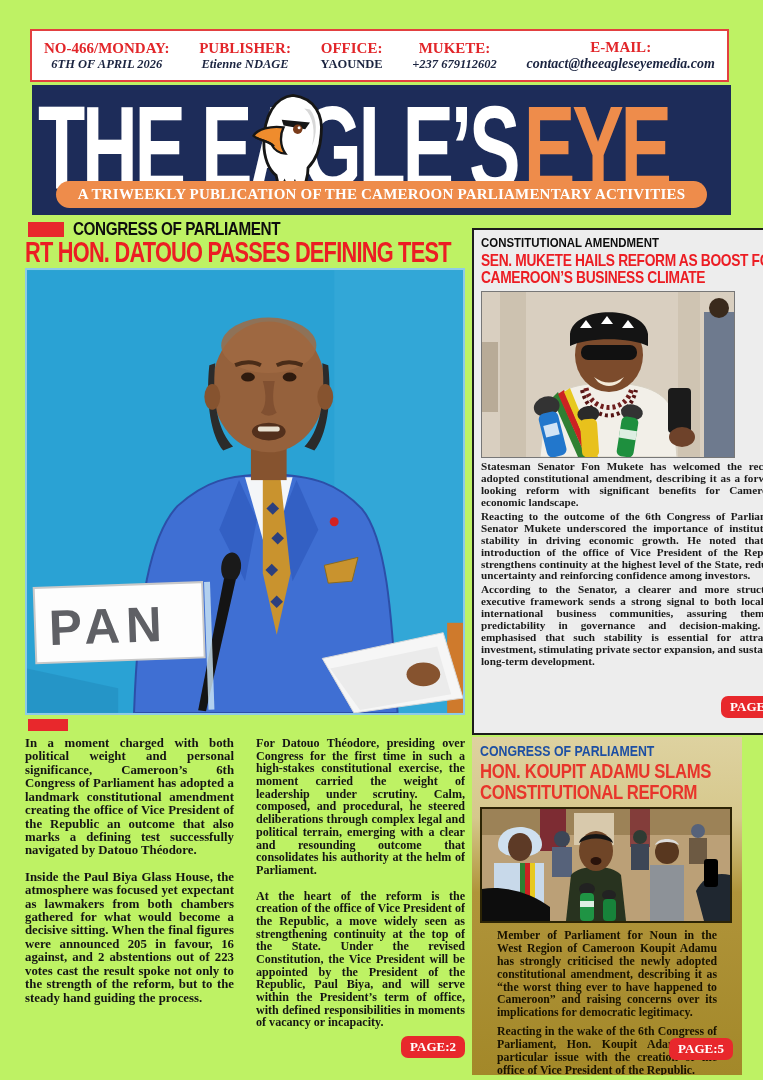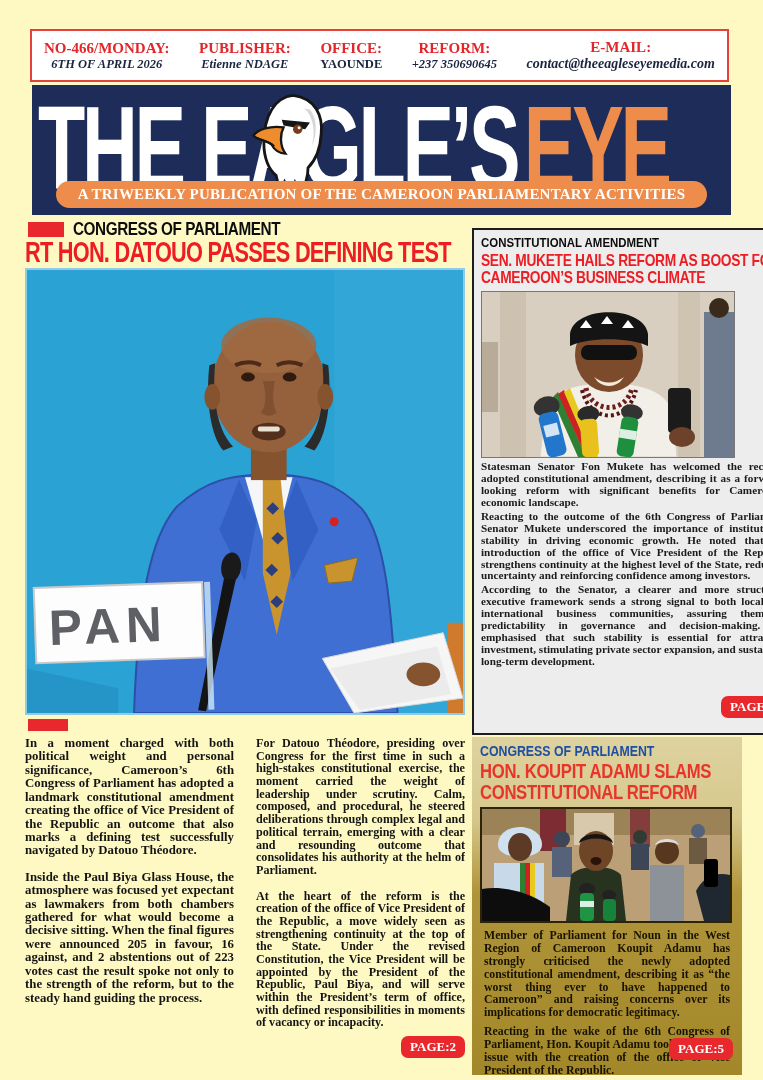--- a/index.html
+++ b/index.html
@@ -1,16 +1,16 @@
 <!DOCTYPE html>
 <html><head>
 <meta charset="utf-8">
 <style>
   html,body{margin:0;padding:0;background:#888;}
-  .page{position:relative;width:763px;height:1080px;background:#fef9c3;margin:0 auto;
+  .page{position:relative;width:763px;height:1080px;background:#bef264;margin:0 auto;
         font-family:"Liberation Serif",serif;overflow:hidden;}
 
   
   .infobar{position:absolute;left:30px;top:29px;width:699px;height:53px;background:#fff;
            border:2px solid #e34040;box-sizing:border-box;display:flex;align-items:center;
            justify-content:space-between;padding:0 12px;}
   .cell{text-align:center;line-height:1.12;}
   .cell .lbl{color:#e2262a;font-weight:bold;font-size:15px;display:block;}
   .cell .val{color:#1b2440;font-weight:bold;font-size:12.5px;display:block;}
   .cell .ital{font-style:italic;}
@@ -62,43 +62,43 @@
   
   .art2{position:absolute;left:472px;top:737px;width:270px;height:338px;box-sizing:border-box;
         padding:6px 8px;overflow:hidden;
         background:linear-gradient(180deg,#ded2a0 0%,#d6c88c 24%,#b0943a 46%,#a38829 100%);}
   .art2 .kicker{font-family:"Liberation Sans",sans-serif;font-weight:bold;font-size:14px;color:#1d4fa3;
                 white-space:nowrap;transform:scaleX(.88);transform-origin:0 50%;}
   .art2 .headline{font-family:"Liberation Sans",sans-serif;font-weight:bold;font-size:20px;line-height:1.03;
                   color:#e8352b;width:120%;letter-spacing:-.4px;transform:scaleX(.835);transform-origin:0 0;
                   margin:2px 0 5px;}
   .art2 .art-photo{border:2px solid #2c2405;}
-  .art2 p{margin:6px 4px;font-weight:bold;font-size:11.8px;line-height:1.09;text-align:justify;color:#181200;}
+  .art2 p{margin:6px 17px;font-weight:bold;font-size:11.8px;line-height:1.09;text-align:justify;color:#181200;}
 </style>
 </head>
 <body>
 
 <div class="page">
 
   <header class="infobar">
     <div class="cell">
       <span class="lbl">NO-466/MONDAY:</span>
       <span class="val ital">6TH OF APRIL 2026</span>
     </div>
     <div class="cell">
       <span class="lbl">PUBLISHER:</span>
       <span class="val ital">Etienne NDAGE</span>
     </div>
     <div class="cell">
       <span class="lbl">OFFICE:</span>
       <span class="val">YAOUNDE</span>
     </div>
     <div class="cell">
-      <span class="lbl">REFORM:</span>
-      <span class="val ital">+237 350690645</span>
+      <span class="lbl">MUKETE:</span>
+      <span class="val ital">+237 679112602</span>
     </div>
     <div class="cell cell-email">
       <span class="lbl">E-MAIL:</span>
       <span class="val ital">contact@theeagleseyemedia.com</span>
     </div>
   </header>
 
   <div class="masthead">
     <div class="mh-title"><span>THE EAGLE’S</span><span class="accent">EYE</span></div>
     <svg class="eagle" viewBox="0 0 100 120">

